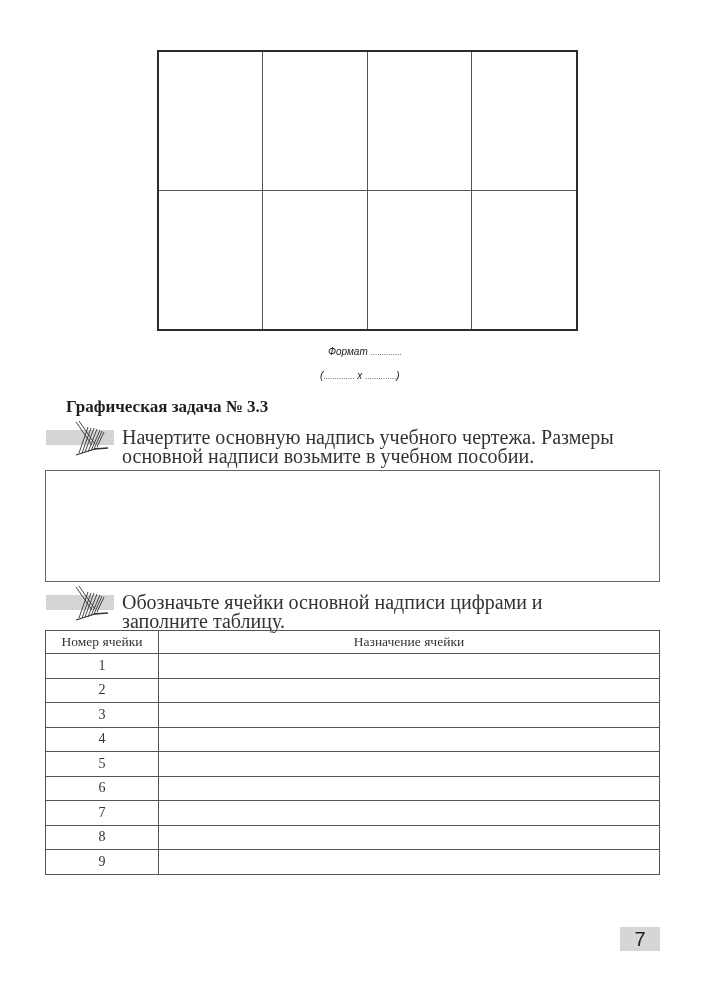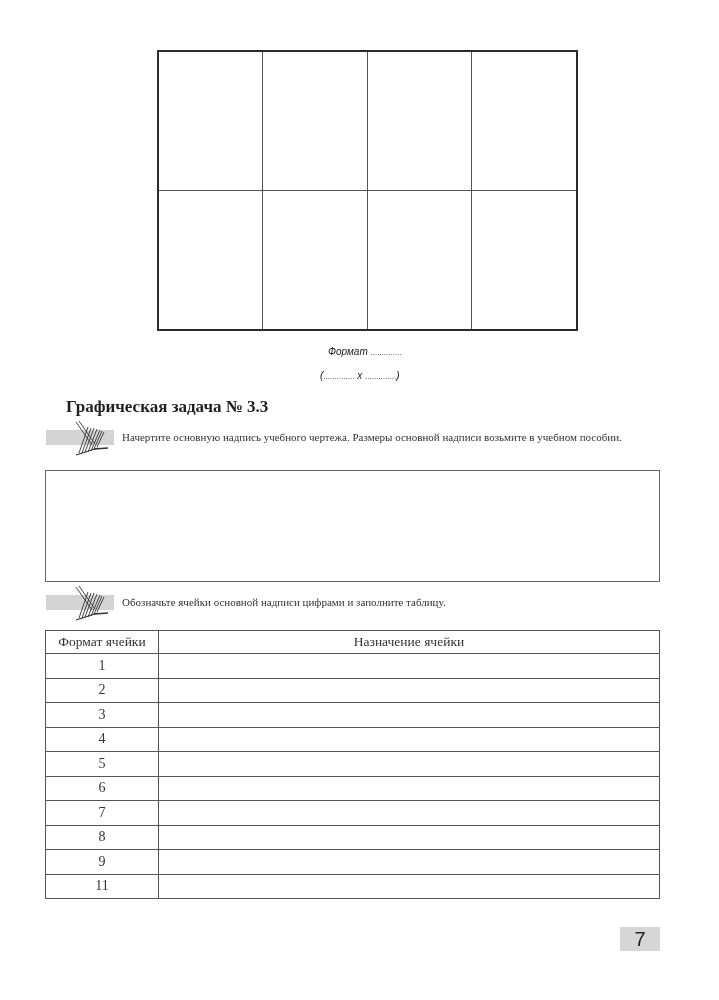--- a/index.html
+++ b/index.html
@@ -11,21 +11,21 @@
                  border:2px solid #2b2b2b; box-sizing:border-box;
                  display:grid; grid-template-columns:repeat(4,1fr); grid-template-rows:repeat(2,1fr); }
   #format-grid .cell { border-right:1px solid #555; border-bottom:1px solid #555; }
   #format-grid .cell.last-col { border-right:none; }
   #format-grid .cell.last-row { border-bottom:none; }
   .caption { font-family:Liberation Sans, sans-serif; font-style:italic;
              font-size:10px; color:#222; white-space:nowrap; }
   .dots { letter-spacing:0; font-style:normal; font-size:8px; }
   #heading { left:46px; top:397px; font-size:17px; font-weight:bold; color:#1f1f1f; white-space:nowrap;margin-left:20px; }
   .band { position:absolute; background:#d4d4d4; width:68px; height:15px; }
-  .instr { position:absolute; left:122px; font-size:11px; line-height:19px; color:#333; width:520px; }
+  .instr { position:absolute; left:122px; font-size:20px; line-height:19px; color:#333; width:520px; }
   .pen { position:absolute; width:44px; height:40px; }
   #draw-box { left:45px; top:470px; width:615px; height:112px; border:1px solid #666; box-sizing:border-box; }
   #cells-table { left:45px; top:630px; width:615px; border-collapse:collapse; font-size:14px; }
   #cells-table th, #cells-table td { border:1px solid #555; text-align:center; color:#333; font-weight:normal; padding:0; }
   #cells-table th { height:22px; font-size:13.5px; }
   #cells-table td { height:23.5px; }
   #cells-table .c1 { width:112px; }
   #page-num { left:620px; top:927px; width:40px; height:24px; background:#d6d6d6;
               font-family:"Liberation Sans","DejaVu Sans",sans-serif; font-size:20px;
               text-align:center; line-height:24px; color:#222; }
@@ -90,21 +90,21 @@
     <line x1="40" y1="11" x2="33" y2="26"></line>
     <line x1="12" y1="34" x2="34" y2="27" stroke-width="1.3"></line>
     <line x1="30" y1="28" x2="44" y2="27" stroke-width="1.3"></line>
   </g>
 </svg>
 <div class="instr" style="top:593px; width:480px;">Обозначьте ячейки основной надписи цифрами и заполните таблицу.</div>
 
 <table id="cells-table" class="abs">
   <thead>
     <tr>
-      <th class="c1">Формат ячейки</th>
+      <th class="c1">Номер ячейки</th>
       <th>Назначение ячейки</th>
     </tr>
   </thead>
   <tbody id="tbody">
       <tr>
         <td class="c1">1</td>
         <td></td>
       </tr>
       <tr>
         <td class="c1">2</td>
@@ -131,20 +131,16 @@
         <td></td>
       </tr>
       <tr>
         <td class="c1">8</td>
         <td></td>
       </tr>
       <tr>
         <td class="c1">9</td>
         <td></td>
       </tr>
-      <tr>
-        <td class="c1">11</td>
-        <td></td>
-      </tr>
     </tbody>
 </table>
 
 <div id="page-num" class="abs">7</div>
 
 </body></html>

